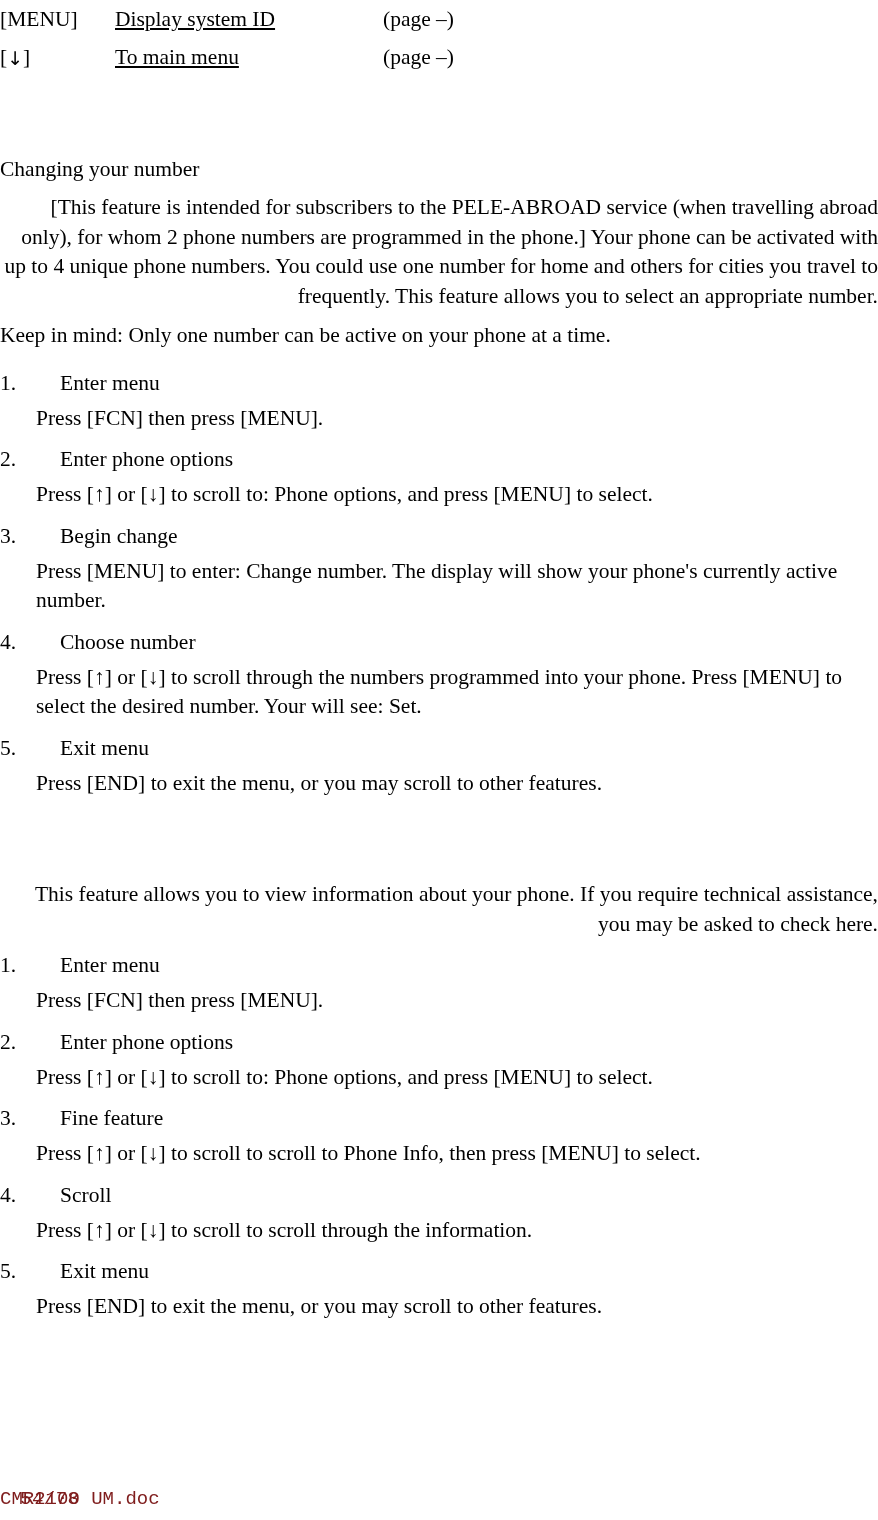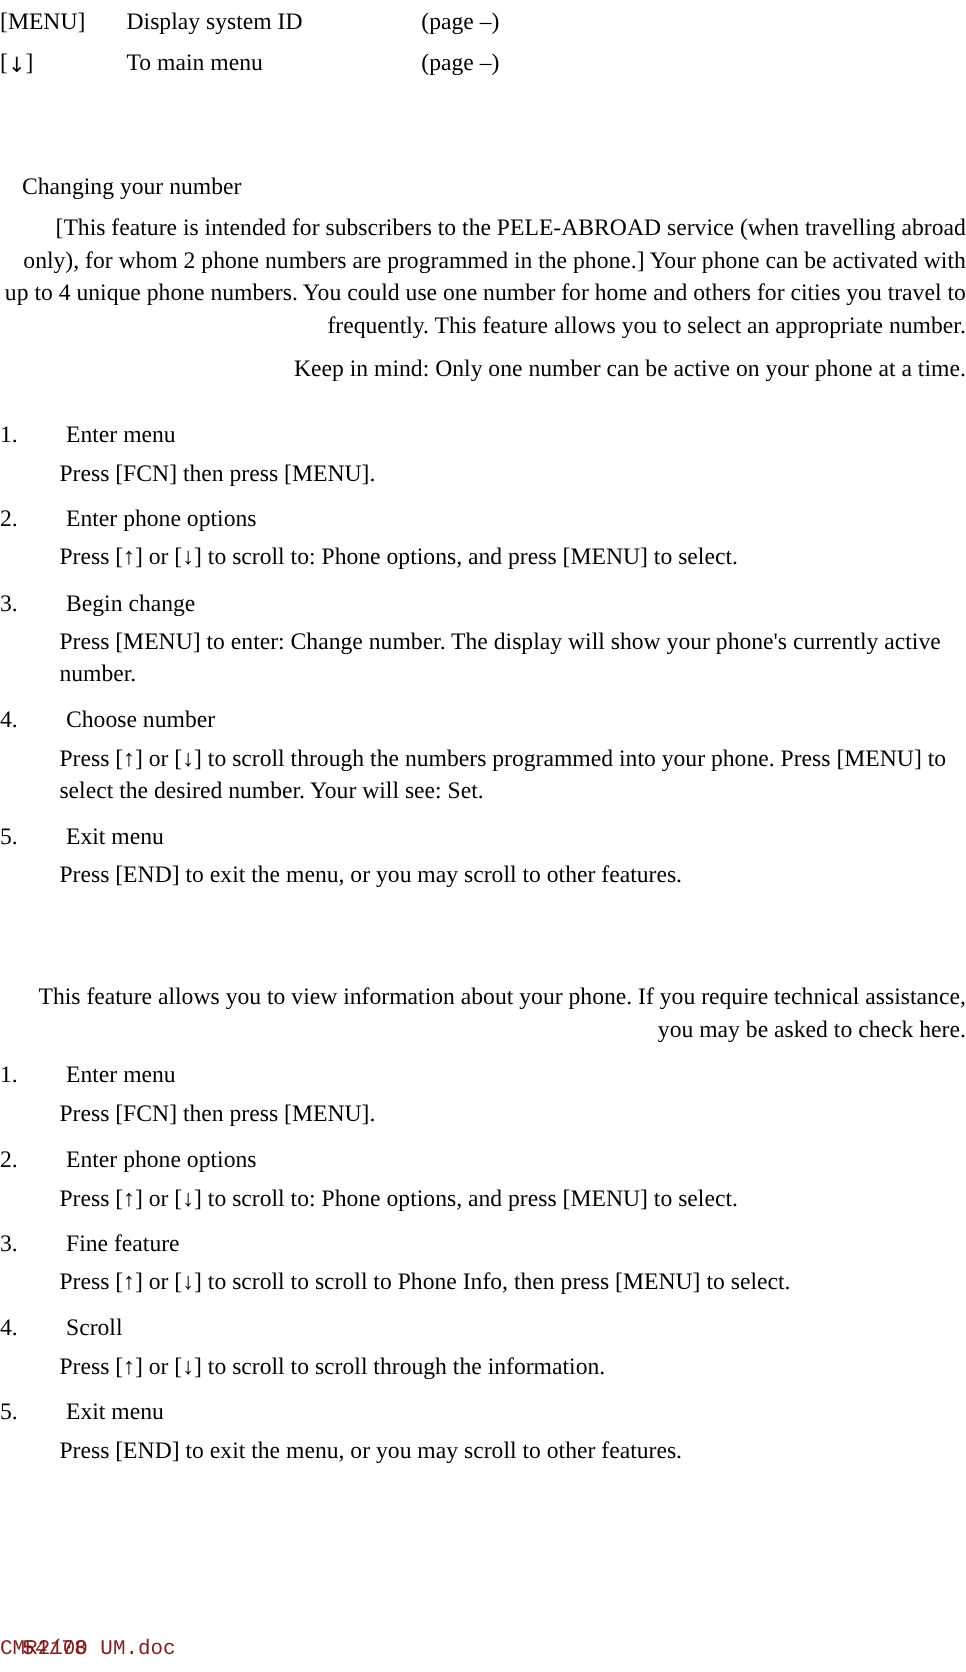--- a/index.html
+++ b/index.html
@@ -37,56 +37,54 @@
     padding: 0;
   }
   .xref-table td {
     font-size: 21.5px;
     line-height: 38px;
     padding: 0;
     vertical-align: top;
     white-space: nowrap;
   }
   .xref-key   { width: 115px; }
-  .xref-label { width: 268px; }
+  .xref-label { width: 268px; text-decoration: underline; }
   .xref-page  { width: 495px; }
 
   .arrow {
     font-family: "DejaVu Sans", "Liberation Sans", sans-serif;
     font-size: 19px;
     line-height: 1;
     display: inline-block;
     vertical-align: -1px;
   }
 
   
   .gap-xref-to-h1 { height: 78px; }
   .gap-section    { height: 72px; }
 
   
   .section-heading {
     font-size: 21.5px;
     line-height: 30px;
     margin: 0 0 9px 0;
     font-weight: normal;
-    padding-left: 20px;
   }
 
   
   .body-para {
     font-size: 21.5px;
     line-height: 29.5px;
     margin: 0 0 10px 0;
     text-align: right;
   }
   .note-para {
     font-size: 21.5px;
     line-height: 29.5px;
-    margin: 0 0 28px 0;
-    text-align: right;
+    margin: 0 0 16px 0;
   }
 
   
   .steps { margin: 0; padding: 0; }
   .step { margin: 0; padding: 0; }
   .step-head {
     font-size: 21.5px;
     line-height: 32px;
     position: relative;
     padding-left: 60px;
@@ -95,21 +93,21 @@
   .step-num {
     position: absolute;
     left: 0;
     top: 0;
     width: 50px;
     text-align: left;
   }
   .step-body {
     font-size: 21.5px;
     line-height: 29.5px;
-    padding-left: 54px;
+    padding-left: 36px;
     margin: 5px 0 10px 0;
     max-width: 818px;
   }
 
   
   .footer {
     position: absolute;
     left: 0;
     bottom: 8px;
     width: 878px;

